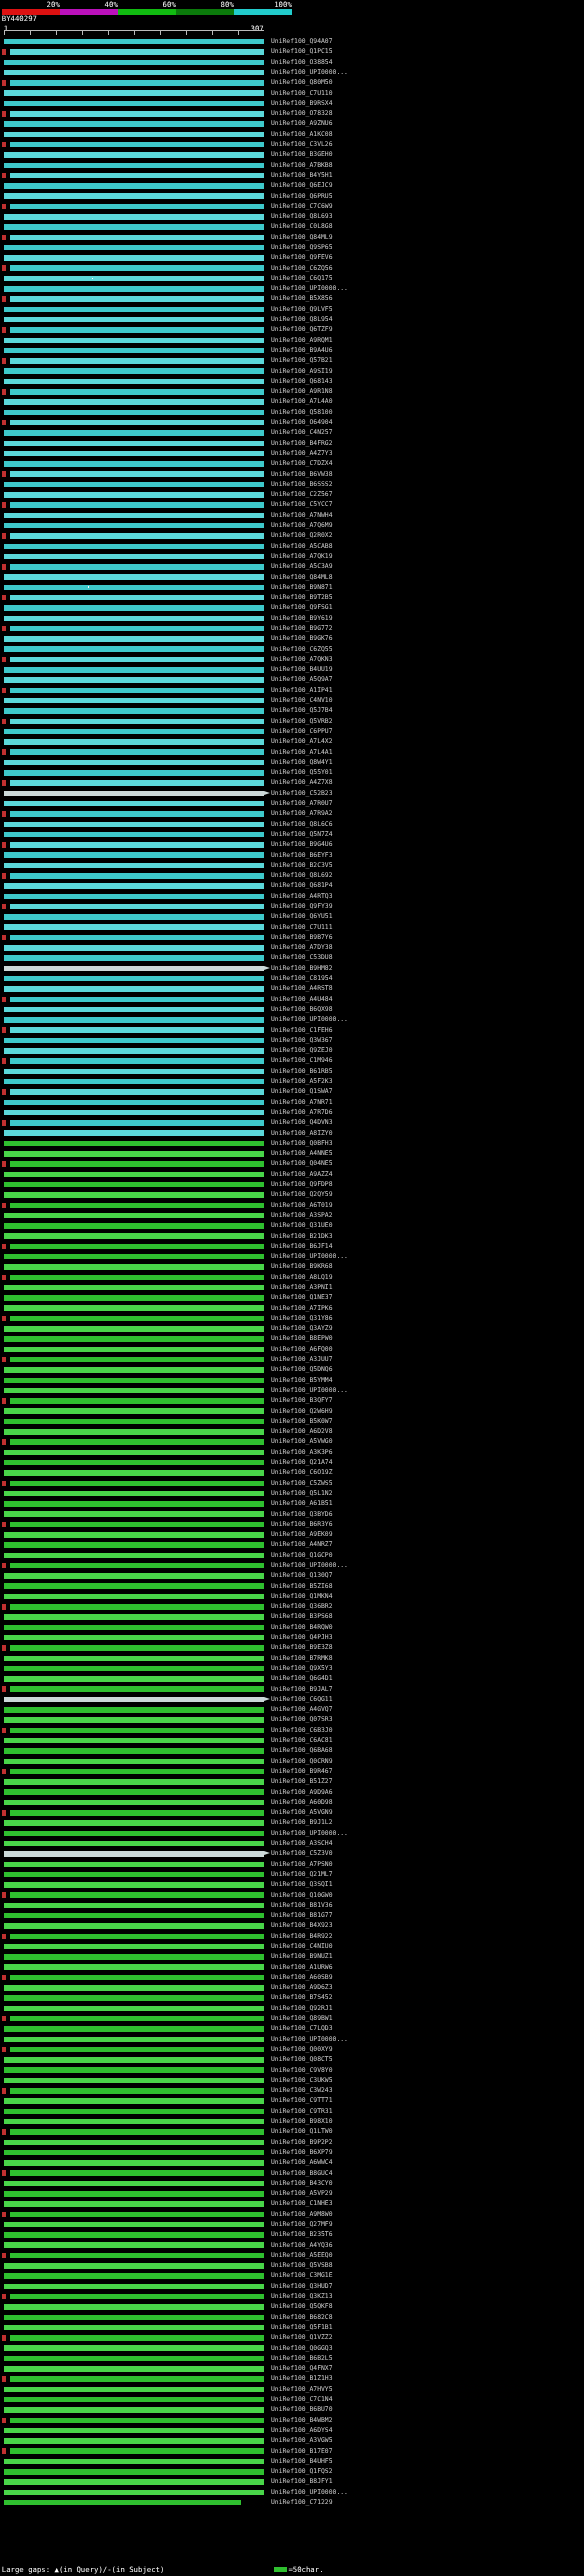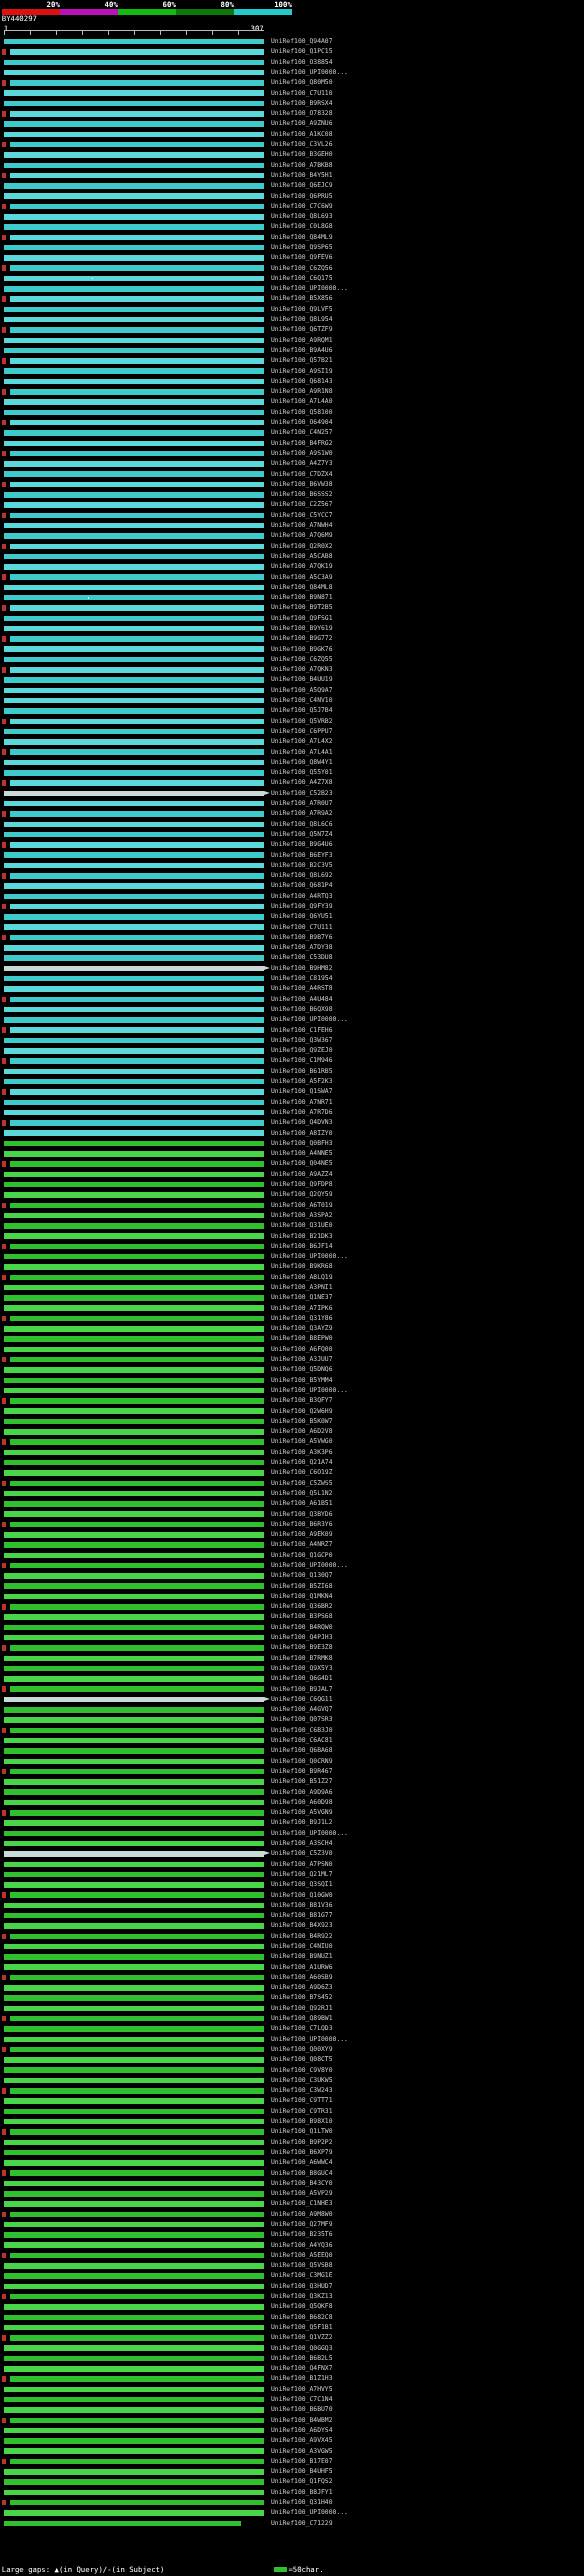--- a/index.html
+++ b/index.html
@@ -1,19 +1,19 @@
 <!DOCTYPE html>
 <html style="font-size:14.6px"><head>
 <meta charset="utf-8">
 <style>
   html,body{margin:0;padding:0;background:#000;}
   .screen{position:relative;width:585px;height:2576px;background:#000;overflow:hidden;
           font-family:"DejaVu Sans Mono","Liberation Mono",monospace;color:#ddd;}
   
-  .key-row{padding:0.9px 0 0 1.8px;font-weight:bold;}
+  .key-row{padding:0.9px 0 0 1.8px;}
   .key-labels{display:flex;width:294px;font-size:7.3px;line-height:7.3px;color:#fff;}
   .key-labels span{width:58px;text-align:right;}
   .key-bar{display:flex;width:292px;height:6.4px;margin-top:0.9px;}
   .key-bar div{width:58px;height:6.4px;}
   
   .query-name{font-size:7.3px;line-height:8.2px;padding-left:1.8px;color:#fff;}
   .ruler{position:relative;height:12px;margin-left:3.7px;width:260px;font-size:7.3px;color:#fff;}
   .ruler-start{position:absolute;left:0;top:0;}
   .ruler-end{position:absolute;right:0;top:0;}
   .ruler-line{position:absolute;left:0;right:0;bottom:0.9px;height:3.7px;border-top:0.9px solid #bbb;
@@ -312,27 +312,20 @@
         <span class="hit-label">UniRef100_C4N257</span>
       </div>
       <div class="hit-row">
         <div class="lane">
           <div class="bar" style="left: 0px; width: 260px; background: rgb(91, 216, 218);"></div>
         </div>
         <span class="hit-label">UniRef100_B4FRG2</span>
       </div>
       <div class="hit-row">
         <div class="lane">
-          <div class="tick" style="background: rgb(192, 48, 48);"></div>
-          <div class="bar" style="left: 6px; width: 254px; background: rgb(62, 201, 203);"></div>
-        </div>
-        <span class="hit-label">UniRef100_A9S1W0</span>
-      </div>
-      <div class="hit-row">
-        <div class="lane">
           <div class="bar" style="left: 0px; width: 260px; background: rgb(91, 216, 218);"></div>
         </div>
         <span class="hit-label">UniRef100_A4Z7Y3</span>
       </div>
       <div class="hit-row">
         <div class="lane">
           <div class="bar" style="left: 0px; width: 260px; background: rgb(62, 201, 203);"></div>
         </div>
         <span class="hit-label">UniRef100_C7DZX4</span>
       </div>
@@ -462,20 +455,27 @@
         <div class="lane">
           <div class="bar" style="left: 0px; width: 260px; background: rgb(62, 201, 203);"></div>
         </div>
         <span class="hit-label">UniRef100_B4UU19</span>
       </div>
       <div class="hit-row">
         <div class="lane">
           <div class="bar" style="left: 0px; width: 260px; background: rgb(91, 216, 218);"></div>
         </div>
         <span class="hit-label">UniRef100_A5Q9A7</span>
+      </div>
+      <div class="hit-row">
+        <div class="lane">
+          <div class="tick" style="background: rgb(192, 48, 48);"></div>
+          <div class="bar" style="left: 6px; width: 254px; background: rgb(62, 201, 203);"></div>
+        </div>
+        <span class="hit-label">UniRef100_A1IP41</span>
       </div>
       <div class="hit-row">
         <div class="lane">
           <div class="bar" style="left: 0px; width: 260px; background: rgb(91, 216, 218);"></div>
         </div>
         <span class="hit-label">UniRef100_C4NV10</span>
       </div>
       <div class="hit-row">
         <div class="lane">
           <div class="bar" style="left: 0px; width: 260px; background: rgb(62, 201, 203);"></div>
@@ -1527,26 +1527,20 @@
         <span class="hit-label">UniRef100_B4WBM2</span>
       </div>
       <div class="hit-row">
         <div class="lane">
           <div class="bar" style="left: 0px; width: 260px; background: rgb(73, 213, 73);"></div>
         </div>
         <span class="hit-label">UniRef100_A6DYS4</span>
       </div>
       <div class="hit-row">
         <div class="lane">
-          <div class="bar" style="left: 0px; width: 260px; background: rgb(47, 191, 47);"></div>
-        </div>
-        <span class="hit-label">UniRef100_A9VX45</span>
-      </div>
-      <div class="hit-row">
-        <div class="lane">
           <div class="bar" style="left: 0px; width: 260px; background: rgb(73, 213, 73);"></div>
         </div>
         <span class="hit-label">UniRef100_A3VGW5</span>
       </div>
       <div class="hit-row">
         <div class="lane">
           <div class="tick" style="background: rgb(192, 48, 48);"></div>
           <div class="bar" style="left: 6px; width: 254px; background: rgb(47, 191, 47);"></div>
         </div>
         <span class="hit-label">UniRef100_B17E07</span>
@@ -1561,27 +1555,20 @@
         <div class="lane">
           <div class="bar" style="left: 0px; width: 260px; background: rgb(47, 191, 47);"></div>
         </div>
         <span class="hit-label">UniRef100_Q1FQS2</span>
       </div>
       <div class="hit-row">
         <div class="lane">
           <div class="bar" style="left: 0px; width: 260px; background: rgb(73, 213, 73);"></div>
         </div>
         <span class="hit-label">UniRef100_B8JFY1</span>
-      </div>
-      <div class="hit-row">
-        <div class="lane">
-          <div class="tick" style="background: rgb(192, 48, 48);"></div>
-          <div class="bar" style="left: 6px; width: 254px; background: rgb(47, 191, 47);"></div>
-        </div>
-        <span class="hit-label">UniRef100_Q31H40</span>
       </div>
       <div class="hit-row">
         <div class="lane">
           <div class="bar" style="left: 0px; width: 260px; background: rgb(73, 213, 73);"></div>
         </div>
         <span class="hit-label">UniRef100_UPI0000...</span>
       </div>
       <div class="hit-row">
         <div class="lane">
           <div class="bar" style="left: 0px; width: 237px; background: rgb(47, 191, 47);"></div>

